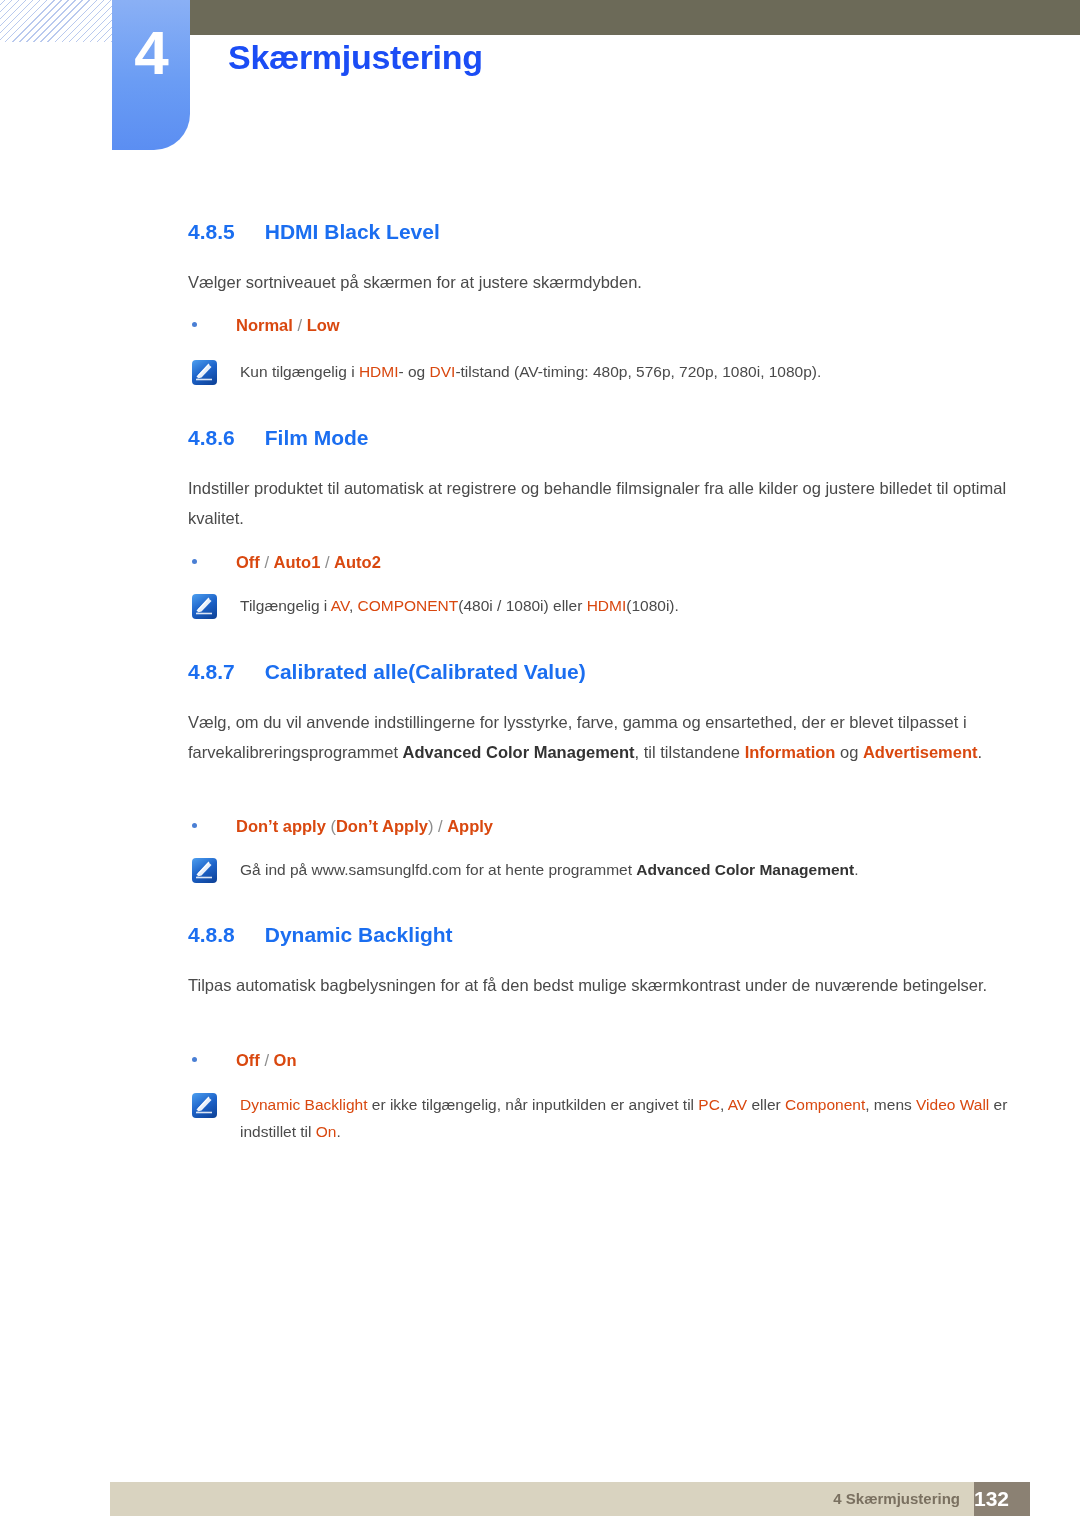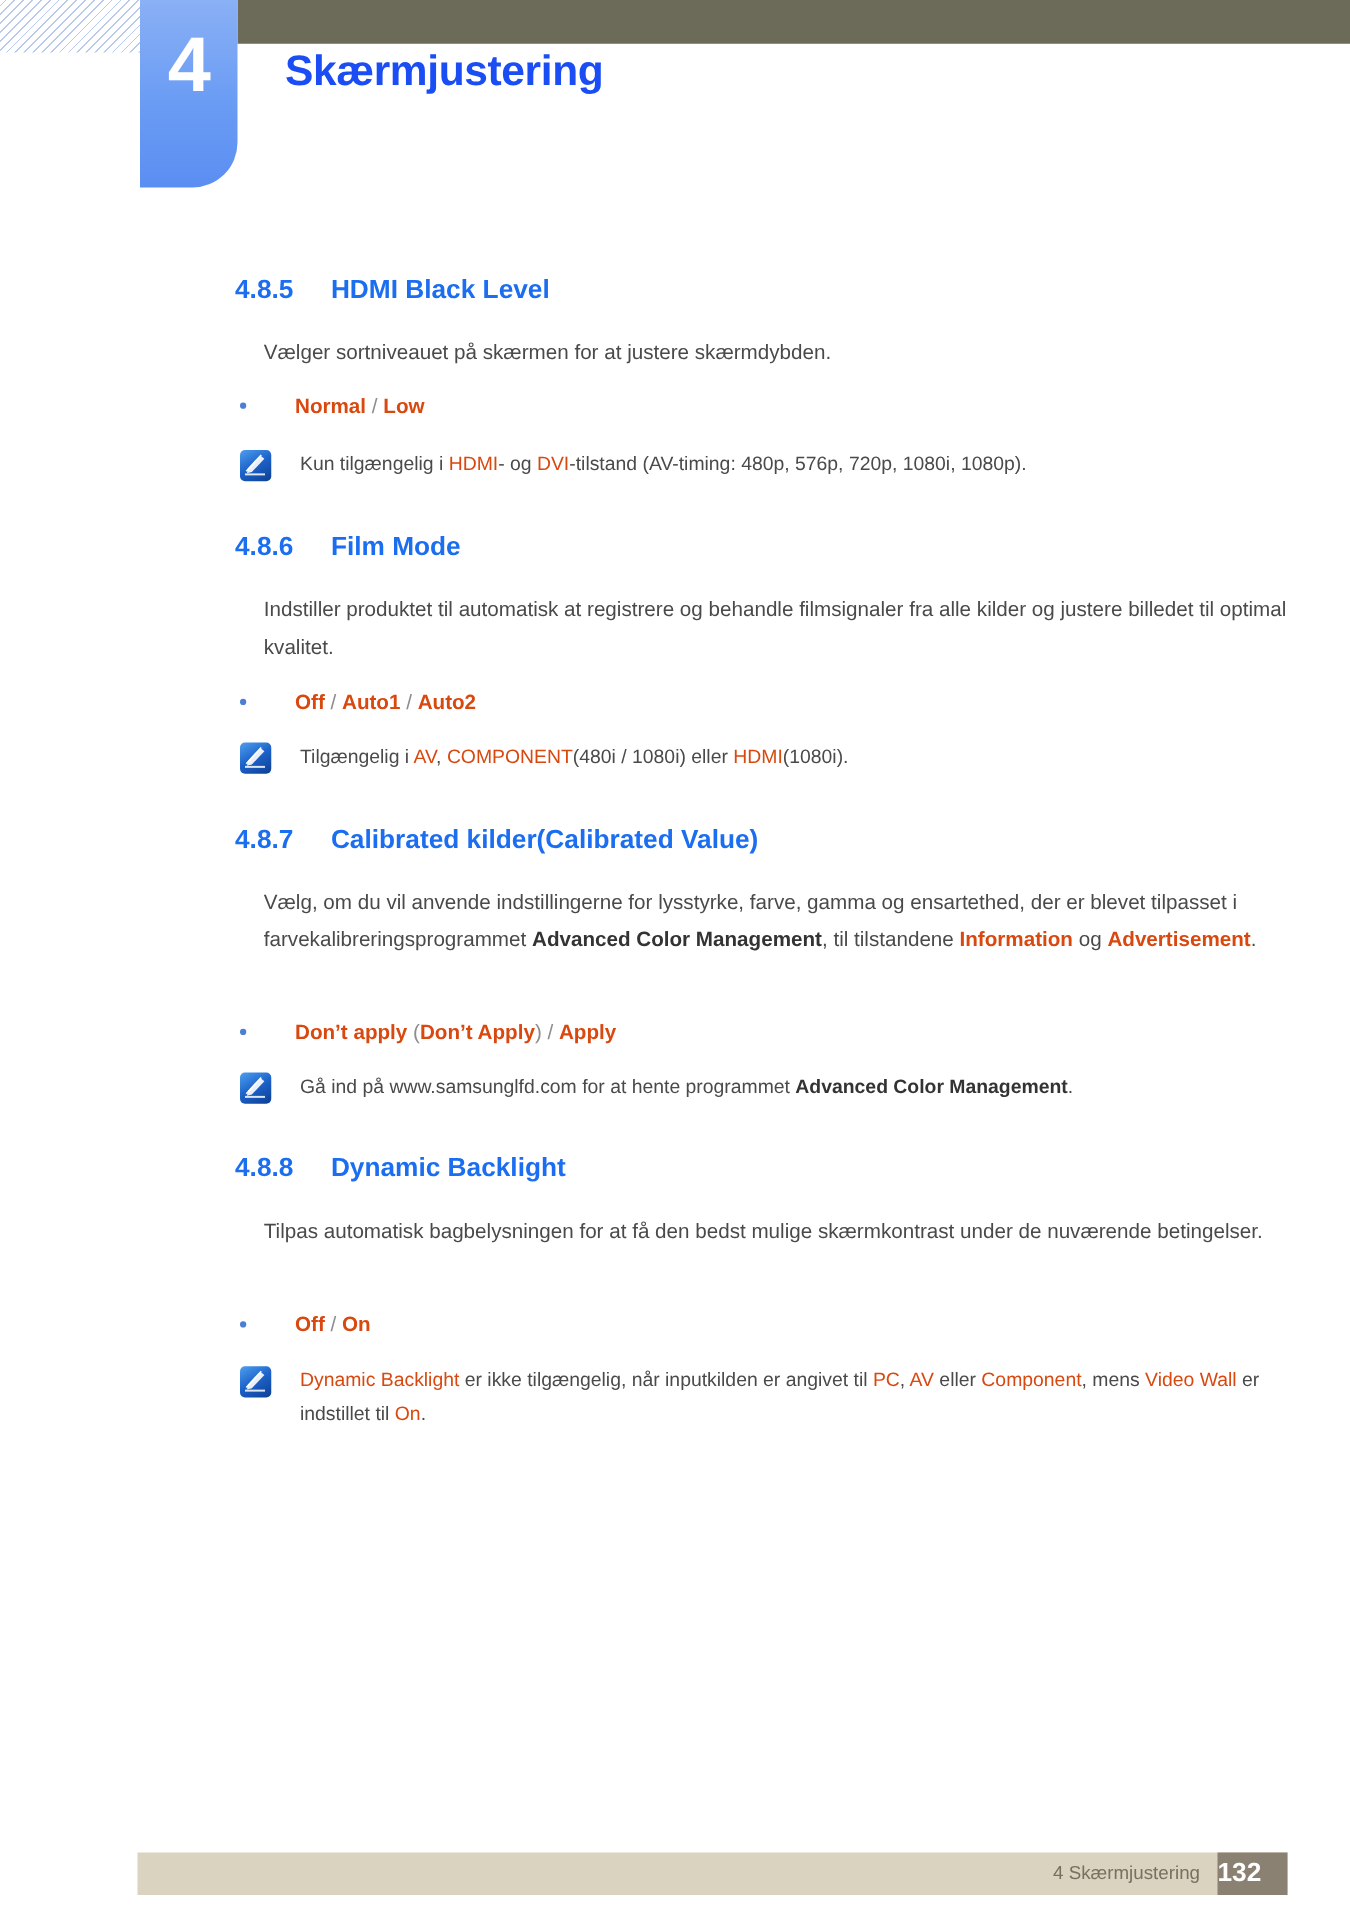--- a/index.html
+++ b/index.html
@@ -84,21 +84,20 @@
   }
   .sec-heading .num { margin-right: 30px; }
 
   .para {
     position: absolute;
     left: 188px;
     width: 830px;
     font-size: 16.5px;
     color: #4a4a4a;
     line-height: 30px;
-    margin-left: 23px;
   }
   .para b { color: #333333; font-weight: bold; }
   .para .hl { color: #d9480f; font-weight: bold; }
 
   .bullet-row {
     position: absolute;
     left: 188px;
     width: 830px;
     font-size: 16.5px;
     line-height: 24px;
@@ -154,21 +153,21 @@
     position: absolute;
     left: 110px; top: 1482px;
     width: 920px;
     height: 34px;
     background: #d9d3c0;
   }
   .footer-label {
     position: absolute;
     right: 70px; top: 8px;
     font-size: 15px;
-    font-weight: normal;
+    font-weight: bold;
     color: #7a7060;
     white-space: nowrap;
   }
   .footer-page {
     position: absolute;
     right: 0px; top: 0px;
     width: 56px; height: 34px;
     background: #8b8173;
     color: #ffffff;
     font-size: 21px;
@@ -229,21 +228,21 @@
       <svg class="glyph" viewBox="0 0 25 25" xmlns="http://www.w3.org/2000/svg" aria-hidden="true">
         <path d="M5 17 C9 13, 13 8, 17 4" stroke="#ffffff" stroke-width="1.4" fill="none" opacity="0.95"></path>
         <path d="M16.5 4.5 L19.5 7 L9.5 17.5 L5.5 18.5 L6.5 14.5 Z" fill="#ffffff" opacity="0.9"></path>
         <path d="M4 19.5 L20 19.5" stroke="#ffffff" stroke-width="1.6" opacity="0.85"></path>
       </svg>
     </span>
     <span class="note-text"><span>Tilgængelig i </span><span class="hl">AV</span><span>, </span><span class="hl">COMPONENT</span><span>(480i / 1080i) eller </span><span class="hl">HDMI</span><span>(1080i).</span></span>
   </div>
 
   <div class="sec-heading" style="left:188px; top:660px;">
-    <span class="num">4.8.7</span><span>Calibrated kilder(Calibrated Value)</span>
+    <span class="num">4.8.7</span><span>Calibrated alle(Calibrated Value)</span>
   </div>
 
   <div class="para" style="top:707px; width:840px;"><span>Vælg, om du vil anvende indstillingerne for lysstyrke, farve, gamma og ensartethed, der er blevet tilpasset i farvekalibreringsprogrammet </span><b>Advanced Color Management</b><span>, til tilstandene </span><span class="hl">Information</span><span> og </span><span class="hl">Advertisement</span><span>.</span></div>
 
   <div class="bullet-row" style="top:814px;">
     <span class="bullet-dot"></span>
     <span class="bullet-text"><span>Don’t apply</span><span class="paren"> (</span><span>Don’t Apply</span><span class="paren">)</span><span class="sep"> / </span><span>Apply</span></span>
   </div>
 
   <div class="note-row" style="top:856px;">

